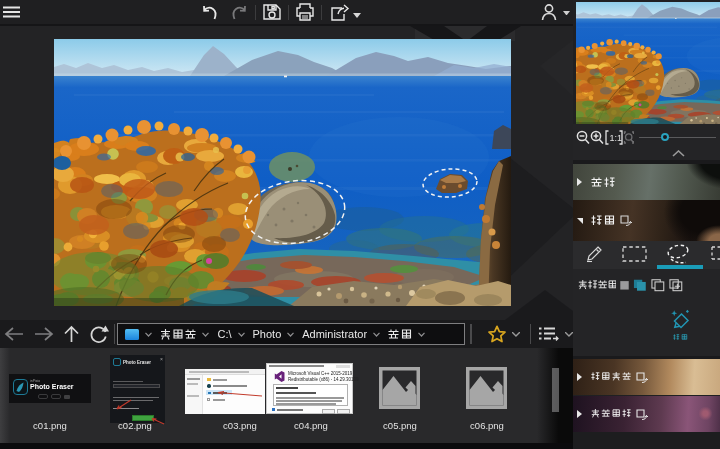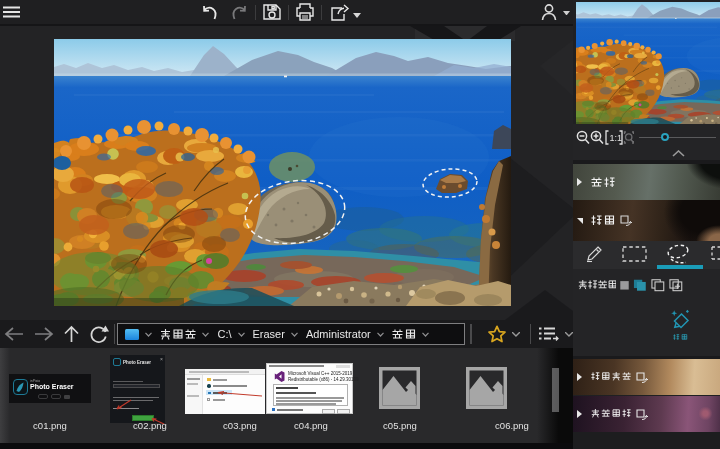--- a/index.html
+++ b/index.html
@@ -139,21 +139,21 @@
           <use href="#zA" x="12.5"></use>
           <use href="#zB" x="25"></use>
         </svg>
         <svg class="cv" width="7" height="5" viewBox="0 0 7 5" style="flex:none">
           <path d="M0.5 0.8 L3.5 4 L6.5 0.8" fill="none" stroke="#8e8e90" stroke-width="1.2"></path>
         </svg>
         <span>C:\</span>
         <svg class="cv" width="7" height="5" viewBox="0 0 7 5" style="flex:none">
           <path d="M0.5 0.8 L3.5 4 L6.5 0.8" fill="none" stroke="#8e8e90" stroke-width="1.2"></path>
         </svg>
-        <span>Eraser</span>
+        <span>Photo</span>
         <svg class="cv" width="7" height="5" viewBox="0 0 7 5" style="flex:none">
           <path d="M0.5 0.8 L3.5 4 L6.5 0.8" fill="none" stroke="#8e8e90" stroke-width="1.2"></path>
         </svg>
         <span>Administrator</span>
         <svg class="cv" width="7" height="5" viewBox="0 0 7 5" style="flex:none">
           <path d="M0.5 0.8 L3.5 4 L6.5 0.8" fill="none" stroke="#8e8e90" stroke-width="1.2"></path>
         </svg>
         <svg width="24" height="11" viewBox="0 0 24 11" style="color:#e8e8e8">
           <use href="#zB" x="0"></use>
           <use href="#zA" x="13"></use>
@@ -207,21 +207,21 @@
     <div class="abs" style="left:3px;top:53px;width:26px;height:1px;background:#8a8a8c"></div>
     <svg class="abs" style="left:3px;top:44px" width="20" height="12" viewBox="0 0 20 12">
           <path d="M18 1 L4 10 M4 10 L8.5 8.5 M4 10 L6 6.5" stroke="#c0392b" stroke-width="1.2" fill="none"></path>
         </svg>
     <div class="abs" style="left:22px;top:60px;width:22px;height:6px;background:#3fa33f;border:0.5px solid #2a7a2a"></div>
     <svg class="abs" style="left:40px;top:62px" width="15" height="8" viewBox="0 0 15 8">
           <path d="M14 7 L2 1.5 M2 1.5 L6.5 2 M2 1.5 L4 4.5" stroke="#c0392b" stroke-width="1.2" fill="none"></path>
         </svg>
     <div class="abs" style="right:2px;top:1px;color:#aaa;font-size:5px">×</div>
   </div>
-  <div class="lbl" style="left:110px">c02.png</div>
+  <div class="lbl" style="left:95px">c02.png</div>
 
   <div class="abs" style="left:185px;top:21px;width:80px;height:45px;background:#fdfdfd">
     <div class="abs" style="left:0;top:0;width:80px;height:6px;background:#f2f2f2;border-bottom:0.5px solid #ddd"></div>
     <div class="abs" style="left:4px;top:2px;width:60px;height:2px;background:#bbb"></div>
     <div class="abs" style="left:0;top:6px;width:18px;height:39px;background:#f7f7f7;border-right:0.5px solid #e2e2e2"></div>
     <div class="abs" style="left:2px;top:9px;width:13px;height:1.5px;background:#999"></div>
     <div class="abs" style="left:2px;top:14px;width:11px;height:1.5px;background:#bbb"></div>
     <div class="abs" style="left:2px;top:26px;width:12px;height:1.5px;background:#bbb"></div>
     <div class="abs" style="left:22px;top:9px;width:4px;height:3px;background:#e8b93c"></div>
     <div class="abs" style="left:28px;top:9.5px;width:14px;height:2px;background:#9a9a9a"></div>
@@ -268,21 +268,21 @@
         </g>
   </svg>
   <div class="lbl" style="left:360px">c05.png</div>
   <svg class="abs" style="left:466px;top:19px" width="41" height="42" viewBox="0 0 41 42">
     <g fill="#a6a6a6">
           <path d="M0 0 H41 V42 H0 Z M3.5 3.5 V38.5 H37.5 V3.5 Z"></path>
           <path d="M14.5 9 L27 25 31 21 37.5 28 V38.5 H3.5 V23 Z"></path>
           <path d="M27.5 14.5 L33 8 37.5 13 V24 Z" transform="translate(-1,6)"></path>
         </g>
   </svg>
-  <div class="lbl" style="left:472px">c06.png</div>
+  <div class="lbl" style="left:447px">c06.png</div>
   <div class="abs" style="left:537px;top:0;width:36px;height:95px;background:linear-gradient(90deg,rgba(10,10,10,0),#0a0a0a 60%)"></div>
   <div class="abs" style="left:552px;top:20px;width:7px;height:44px;background:#9a9a9c;opacity:0.55"></div>
 </div>
 <div class="abs" id="bbar"></div>
 
 <div class="abs" id="side">
 
   <svg class="abs" style="left:3px;top:2px" width="144" height="122" viewBox="18 0 308 265" preserveAspectRatio="xMidYMid slice">
         <use href="#scene"></use>
       </svg>

